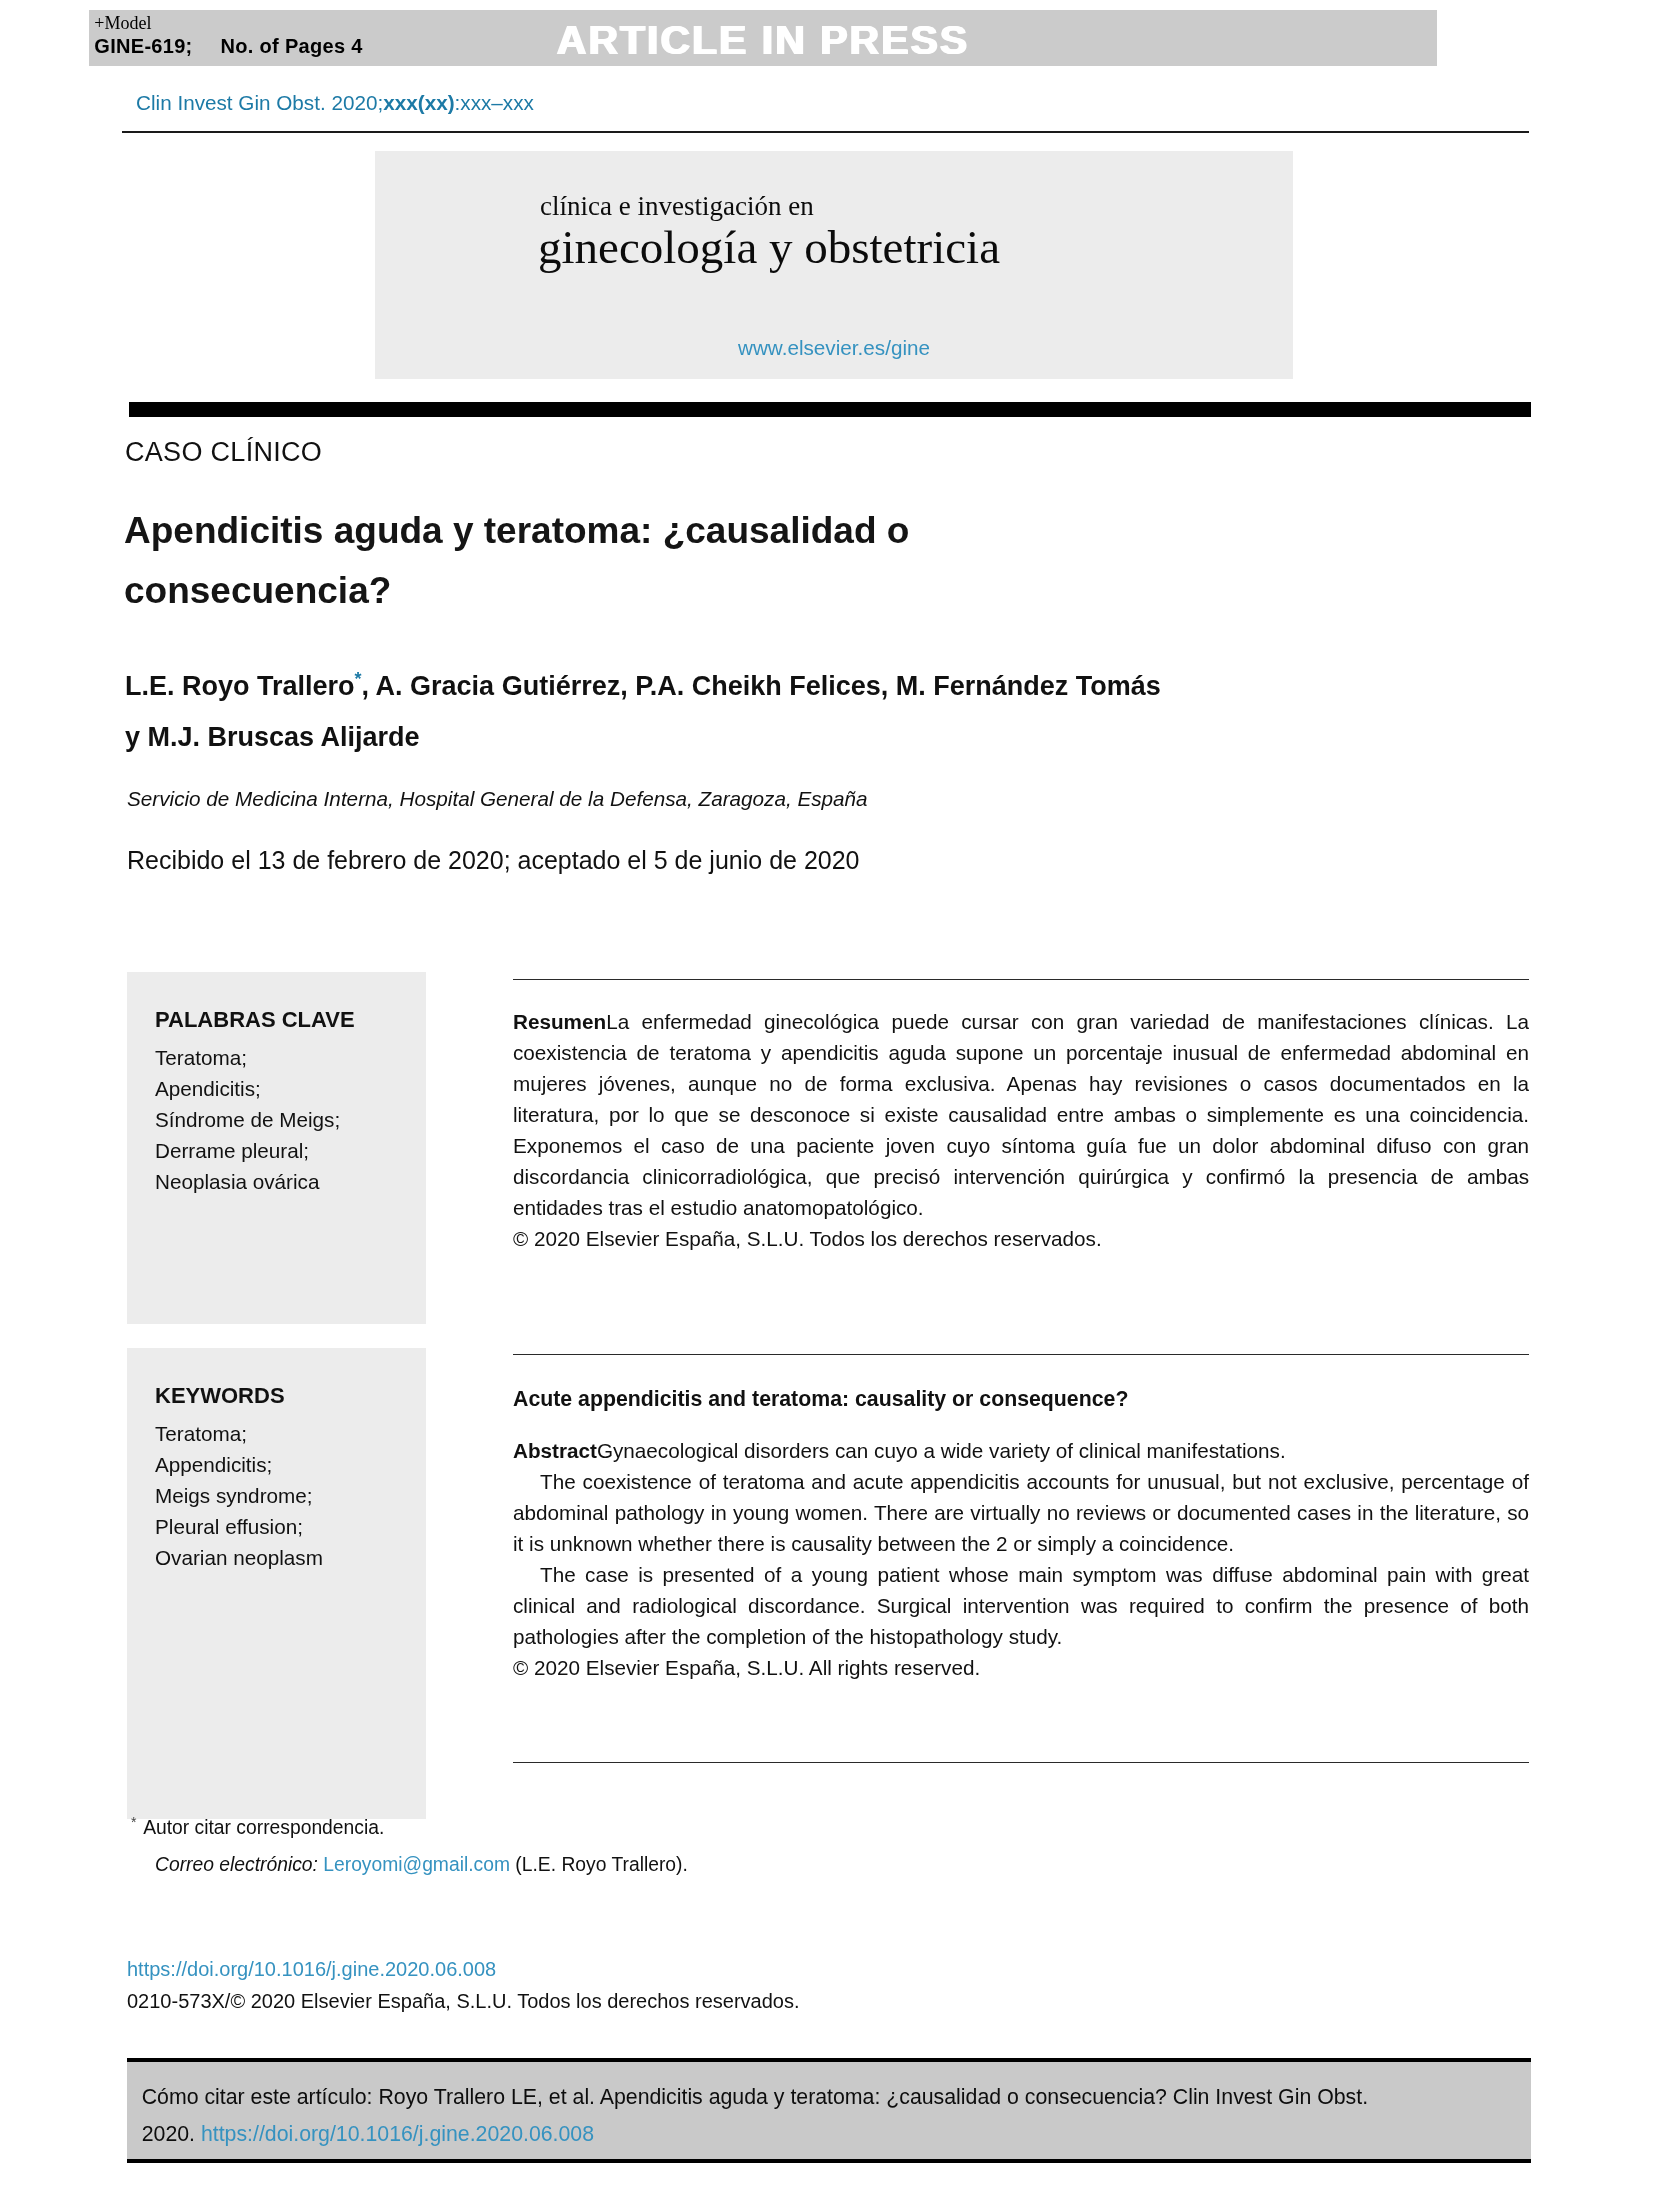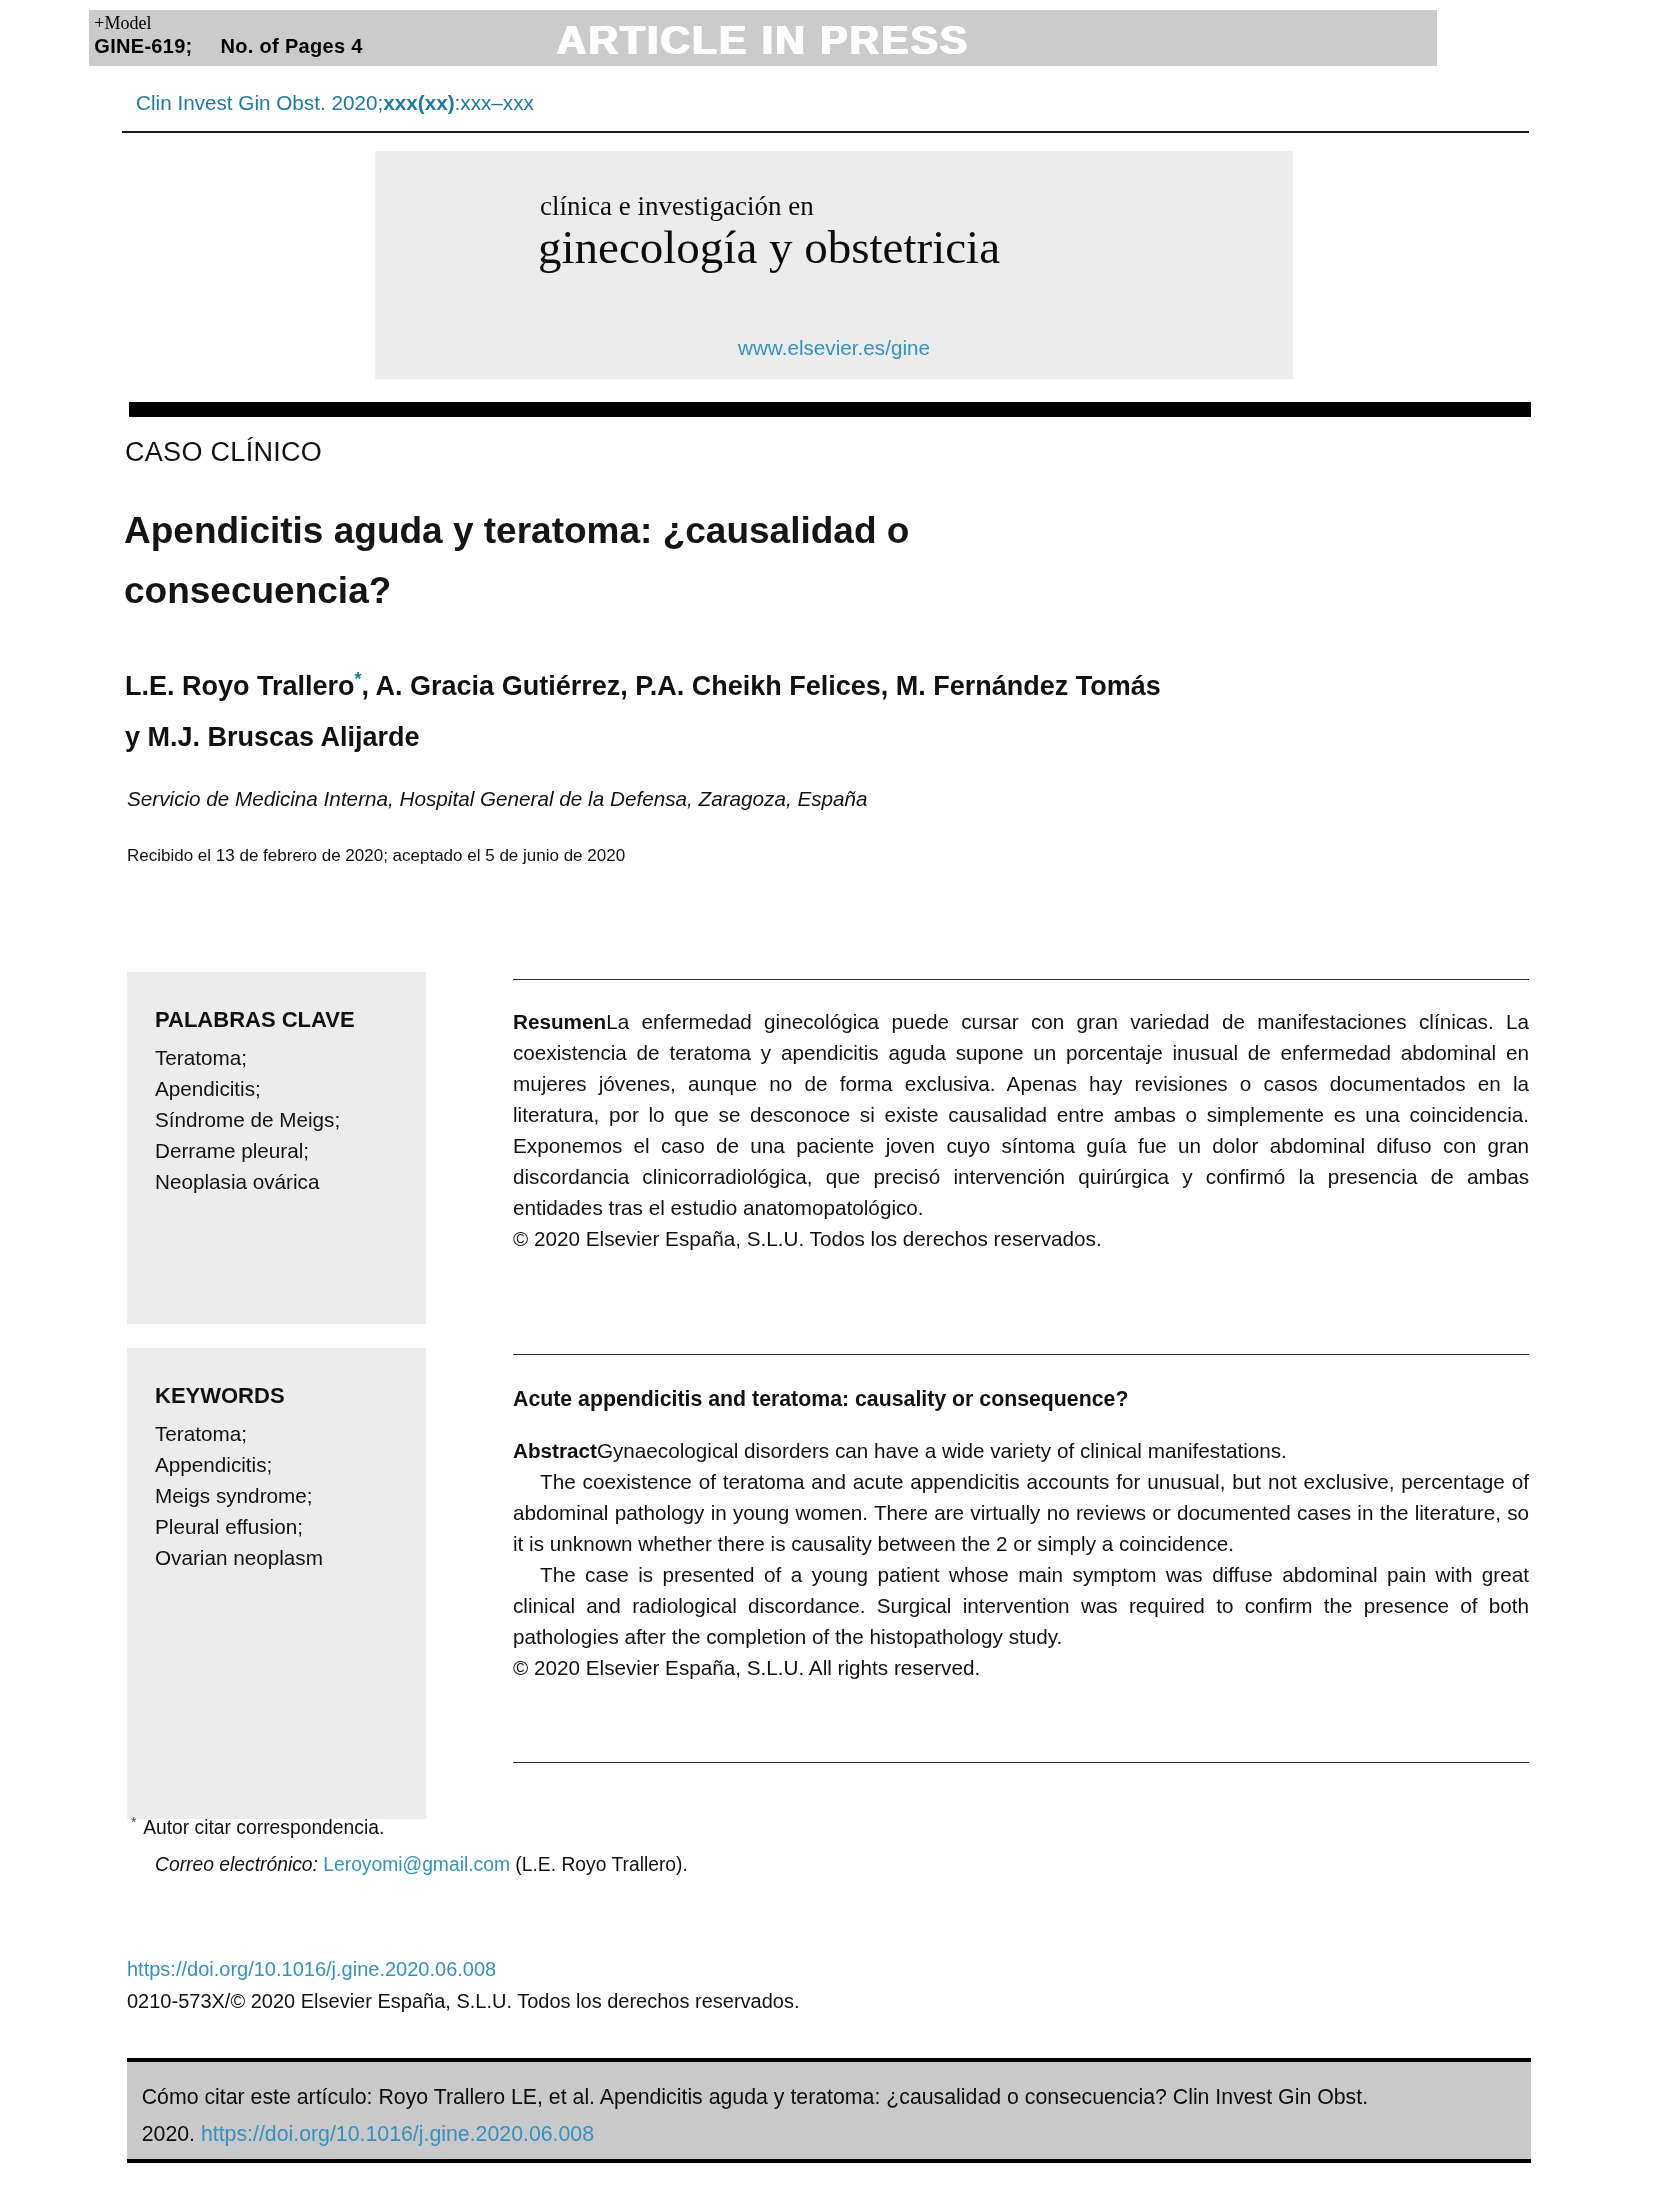--- a/index.html
+++ b/index.html
@@ -43,21 +43,21 @@
 
   
   .divider-bar{position:absolute;left:129px;top:402px;width:1402px;height:15.3px;background:#000;}
 
   
   .section-label{position:absolute;left:125px;top:437px;font-size:27px;letter-spacing:0.3px;color:#111;}
   .title{position:absolute;left:124px;top:501px;font-size:37px;font-weight:bold;line-height:60px;color:#151515;}
   .authors{position:absolute;left:125px;top:654px;font-size:27px;font-weight:bold;line-height:51px;color:#111;}
   .authors .mark{color:var(--accent);vertical-align:super;font-size:18px;font-weight:bold;}
   .affiliation{position:absolute;left:127px;top:787px;font-size:20.7px;font-style:italic;color:#111;}
-  .received{position:absolute;left:127px;top:846px;font-size:17px;color:#111;}
+  .received{position:absolute;left:127px;top:846px;font-size:25px;color:#111;}
 
   
   .kw-panel{position:absolute;left:127px;width:299px;background:var(--panel-bg);box-sizing:border-box;padding:35px 13.3px 0 28px;}
   .kw-es{top:972px;height:352px;}
   .kw-en{top:1348px;height:471px;}
   .kw-heading{font-size:22px;font-weight:bold;color:#111;}
   .kw-items{margin-top:9.3px;font-size:20.7px;line-height:31px;color:#111;}
 
   
   .hr-right{position:absolute;left:513px;width:1016px;height:1.3px;background:#2a2a2a;}
@@ -148,21 +148,21 @@
     <div>Appendicitis;</div>
     <div>Meigs syndrome;</div>
     <div>Pleural effusion;</div>
     <div>Ovarian neoplasm</div>
   </div>
 </div>
 
 <div class="hr-right hr-2"></div>
 <div class="en-title">Acute appendicitis and teratoma: causality or consequence?</div>
 <div class="abs-block en-block">
-  <p class="justify"><span class="abs-label">Abstract</span><span>Gynaecological disorders can have a wide variety of clinical manifestations.</span></p>
+  <p class="justify"><span class="abs-label">Abstract</span><span>Gynaecological disorders can cuyo a wide variety of clinical manifestations.</span></p>
   <p class="justify indent">The coexistence of teratoma and acute appendicitis accounts for unusual, but not exclusive, percentage of abdominal pathology in young women. There are virtually no reviews or documented cases in the literature, so it is unknown whether there is causality between the 2 or simply a coincidence.</p>
   <p class="justify indent">The case is presented of a young patient whose main symptom was diffuse abdominal pain with great clinical and radiological discordance. Surgical intervention was required to confirm the presence of both pathologies after the completion of the histopathology study.</p>
   <div class="copyright">© 2020 Elsevier España, S.L.U. All rights reserved.</div>
 </div>
 <div class="hr-right hr-3"></div>
 
 <div class="footnote">
   <div><span class="fn-mark">*</span><span>Autor citar correspondencia.</span></div>
   <div class="fn-line2"><span class="em-label">Correo electrónico:</span>&nbsp;<a class="link">Leroyomi@gmail.com</a>&nbsp;<span>(L.E. Royo Trallero).</span></div>
 </div>

